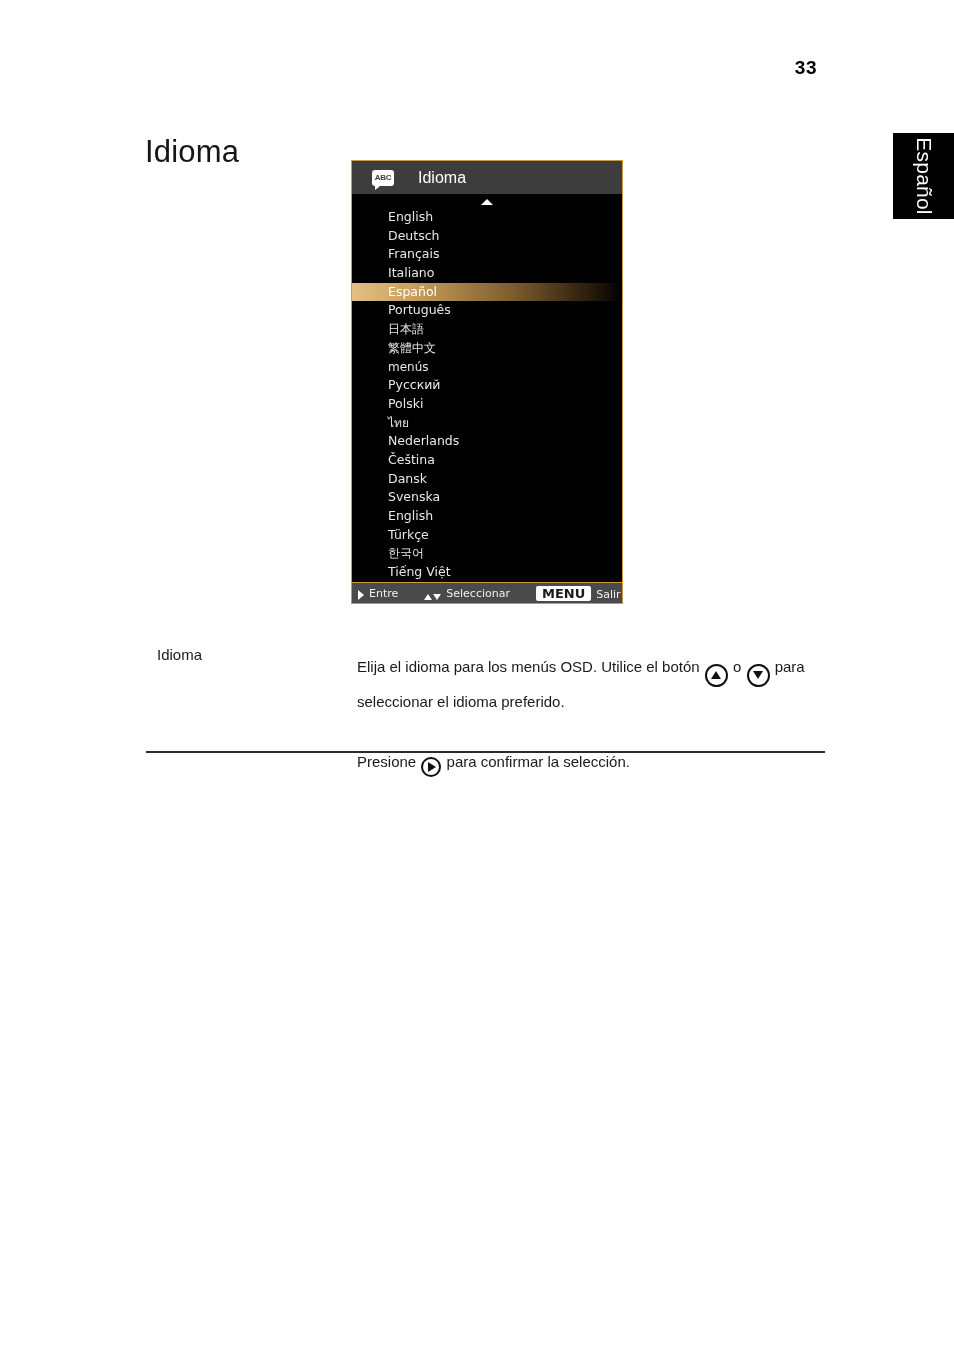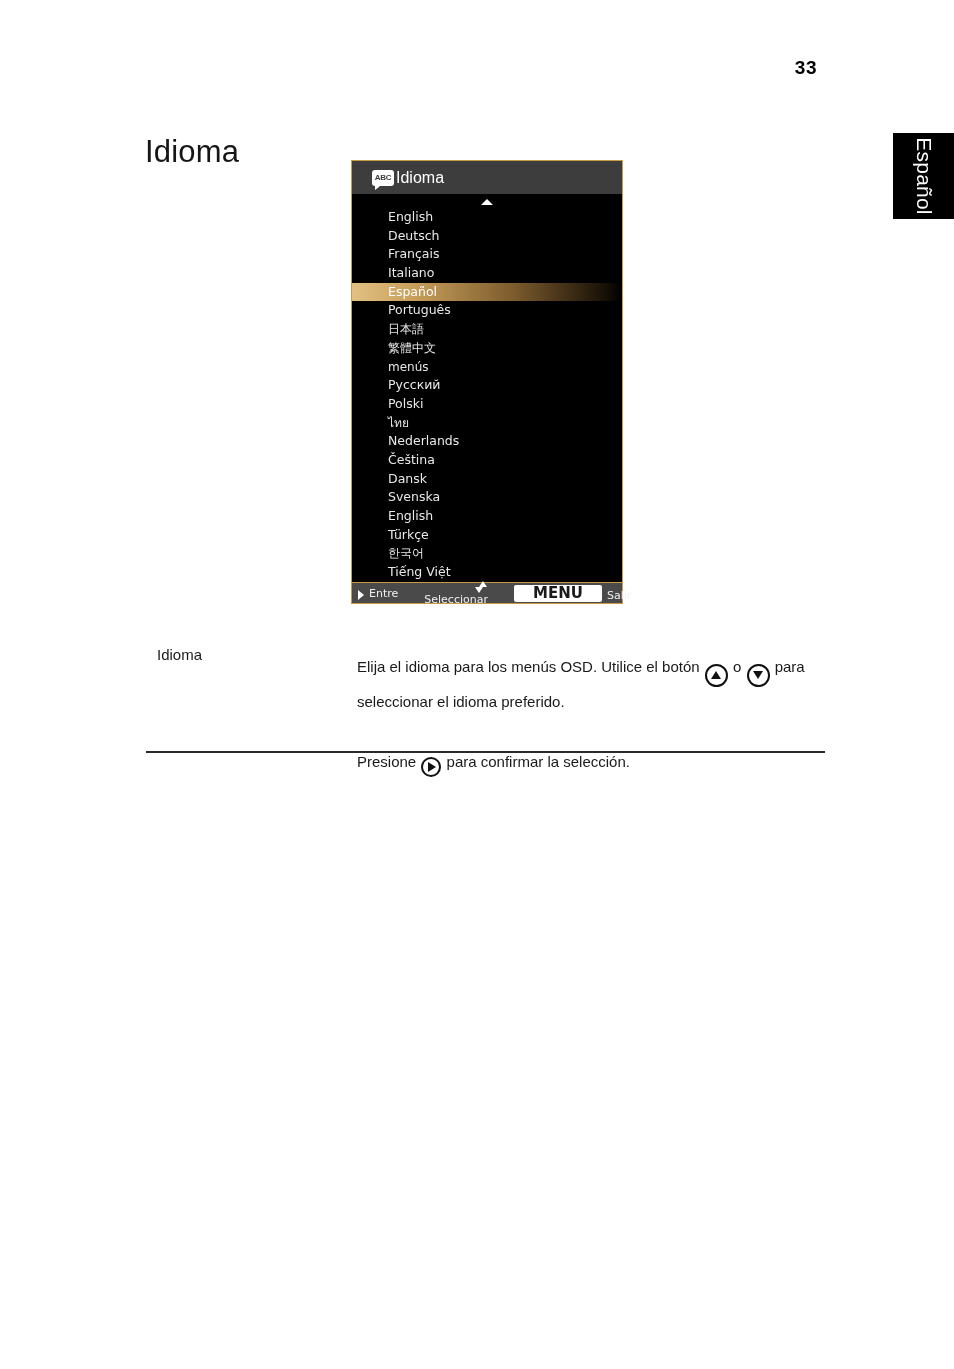--- a/index.html
+++ b/index.html
@@ -79,21 +79,21 @@
   }
   .abc-icon {
     position: relative;
     width: 22px;
     height: 16px;
     background: #ffffff;
     border-radius: 3px;
     display: flex;
     align-items: center;
     justify-content: center;
-    margin-right: 2px;
+    margin-right: 24px;
     flex: 0 0 auto;
   }
   .abc-icon .abc-text {
     font-size: 8px;
     font-weight: bold;
     color: #3d3d3d;
     letter-spacing: -0.2px;
     line-height: 1;
   }
   .abc-icon::after {
@@ -171,21 +171,21 @@
     align-items: center;
     color: #f0f0f0;
     font-size: 11px;
     font-family: "DejaVu Sans", sans-serif;
   }
   .foot-group {
     display: flex;
     align-items: flex-end;
   }
   .foot-g1 { margin-left: 6px; }
-  .foot-g2 { margin-left: 26px; flex-direction: column; }
+  .foot-g2 { margin-left: 26px; }
   .foot-g3 { margin-left: 26px; }
   .tri-right {
     width: 0; height: 0;
     border-top: 5px solid transparent;
     border-bottom: 5px solid transparent;
     border-left: 6px solid #ffffff;
     margin-right: 5px;
   }
   .tri-up-s {
     width: 0; height: 0;
@@ -197,23 +197,23 @@
   .tri-down-s {
     width: 0; height: 0;
     border-left: 4px solid transparent;
     border-right: 4px solid transparent;
     border-top: 6px solid #ffffff;
     margin-right: 5px;
   }
   .menu-key {
     background: #ffffff;
     color: #1a1a1a;
-    font-size: 15px;
+    font-size: 13px;
     font-weight: bold;
-    padding: 1px 19px;
+    padding: 1px 6px;
     border-radius: 2px;
     margin-right: 5px;
     line-height: 1;
   }
 
   
   .desc-label {
     position: absolute;
     left: 157px;
     top: 646px;

